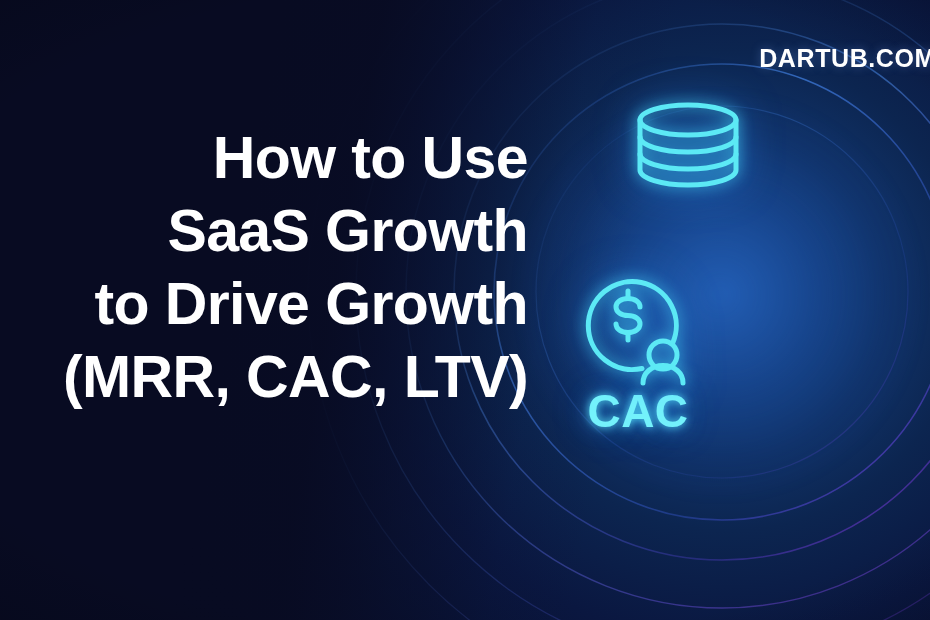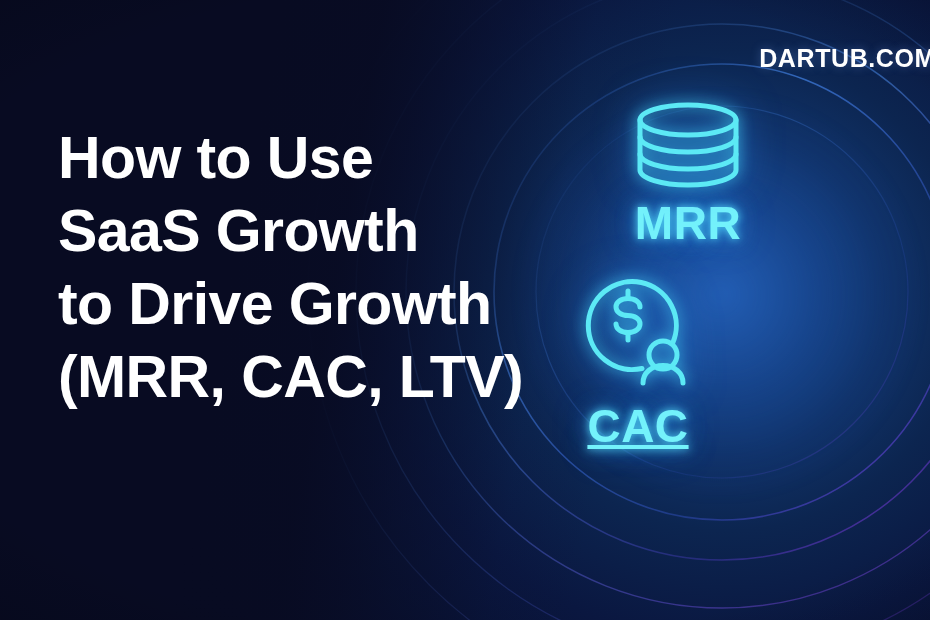--- a/index.html
+++ b/index.html
@@ -77,21 +77,21 @@
     position: absolute;
     left: 58px;
     top: 122px;
     width: 470px;
     color: #ffffff;
     font-size: 59px;
     font-weight: bold;
     line-height: 73px;
     letter-spacing: -0.6px;
   }
-  .headline .hl-line { display: block; white-space: nowrap; }
+  .headline .hl-line { display: block; white-space: nowrap; text-align: right; }
 
   
   .cluster {
     position: absolute;
     left: 520px;
     top: 70px;
     width: 410px;
     height: 420px;
   }
   .metric { position: absolute; }
@@ -111,21 +111,21 @@
     text-shadow:
       0 0 8px rgba(90,230,255,0.95),
       0 0 20px rgba(50,170,255,0.7),
       0 0 38px rgba(30,120,230,0.45);
   }
 
   .metric-mrr { left: 78px; top: 32px; width: 180px; }
   .metric-mrr .m-label { margin-top: 12px; }
 
   .metric-cac { left: 28px; top: 200px; width: 180px; }
-  .metric-cac .m-label { margin-top: 17px; text-decoration: underline; }
+  .metric-cac .m-label { margin-top: 2px; }
 
   .metric-ltv { left: 215px; top: 175px; width: 180px; }
   .metric-ltv .m-label { margin-top: 10px; }
 
   .icon-center { display: flex; justify-content: center; }
 </style>
 </head>
 <body>
 
 <div class="banner">
@@ -181,21 +181,20 @@
       <div class="icon-center">
         <span class="icon-wrap">
           <svg width="112" height="86" viewBox="0 0 112 86" fill="none" stroke="#5ce9f5" stroke-width="5" stroke-linecap="round" stroke-linejoin="round">
             <ellipse cx="56" cy="18" rx="48" ry="15"></ellipse>
             <path d="M8 18 L8 68 C8 76.3 29.5 83 56 83 C82.5 83 104 76.3 104 68 L104 18"></path>
             <path d="M8 35 C8 43.3 29.5 50 56 50 C82.5 50 104 43.3 104 35"></path>
             <path d="M8 52 C8 60.3 29.5 67 56 67 C82.5 67 104 60.3 104 52"></path>
           </svg>
         </span>
       </div>
-      <span class="m-label">MRR</span>
     </div>
 
     <div class="metric metric-cac">
       <div class="icon-center">
         <span class="icon-wrap">
           <svg width="124" height="116" viewBox="0 0 124 116" fill="none" stroke="#5ce9f5" stroke-width="5" stroke-linecap="round" stroke-linejoin="round">
             <path d="M96.5 73.5 A44 44 0 1 0 66 98.5"></path>
             <path d="M64 37 C64 32 58.8 28.5 52 28.5 C45.2 28.5 40 32 40 37 C40 42 45.2 45.5 52 45.5 C58.8 45.5 64 49 64 54 C64 59 58.8 62.5 52 62.5 C45.2 62.5 40 59 40 54"></path>
             <path d="M52 21 L52 28.5"></path>
             <path d="M52 62.5 L52 70"></path>

